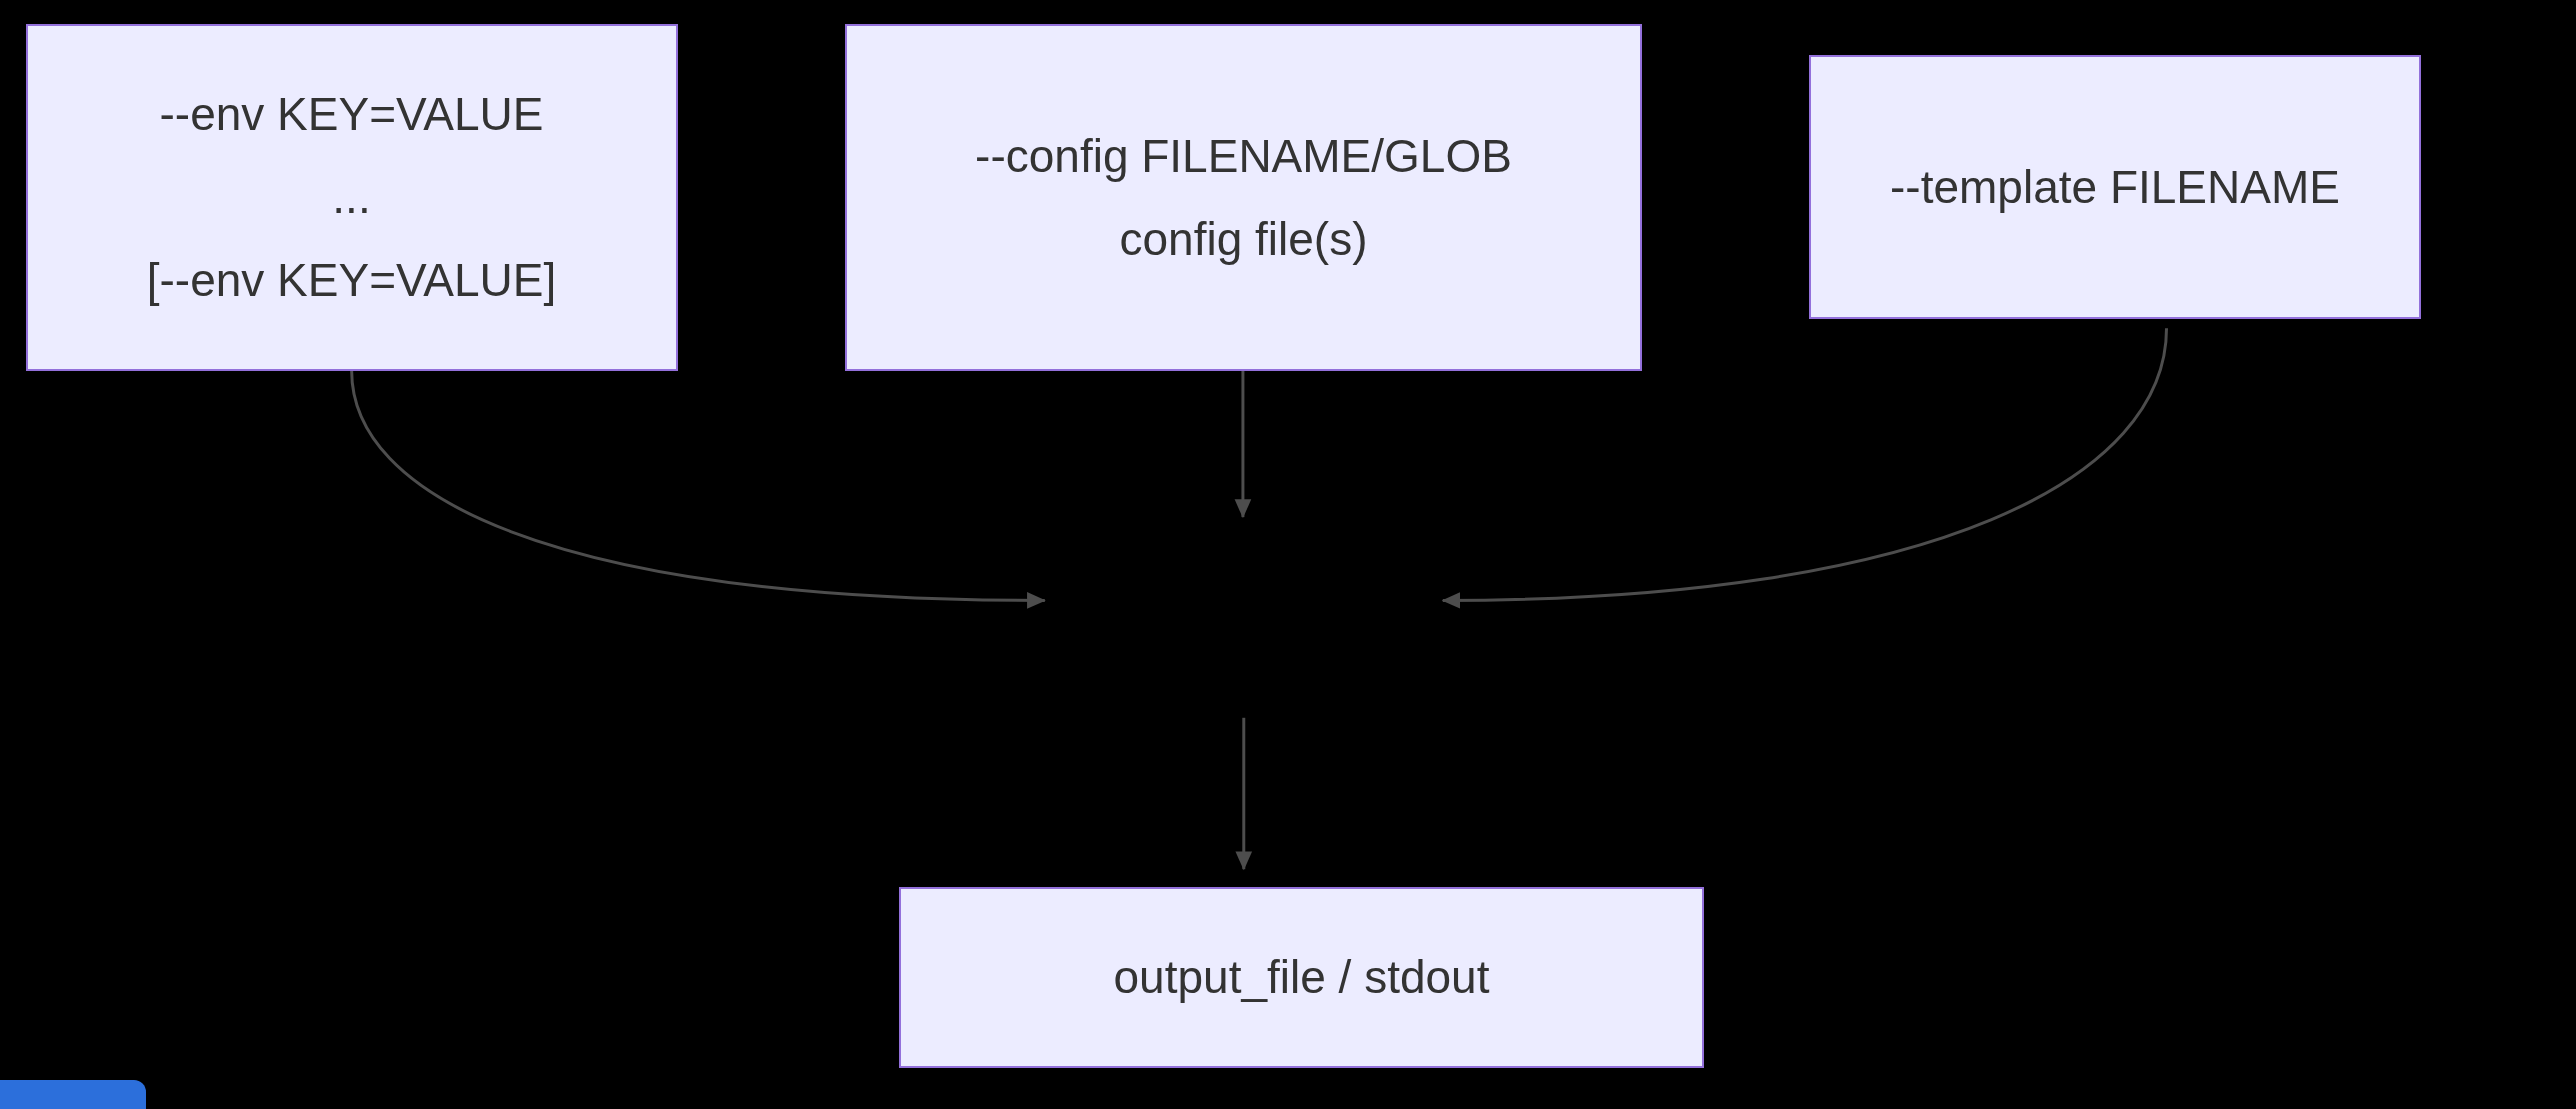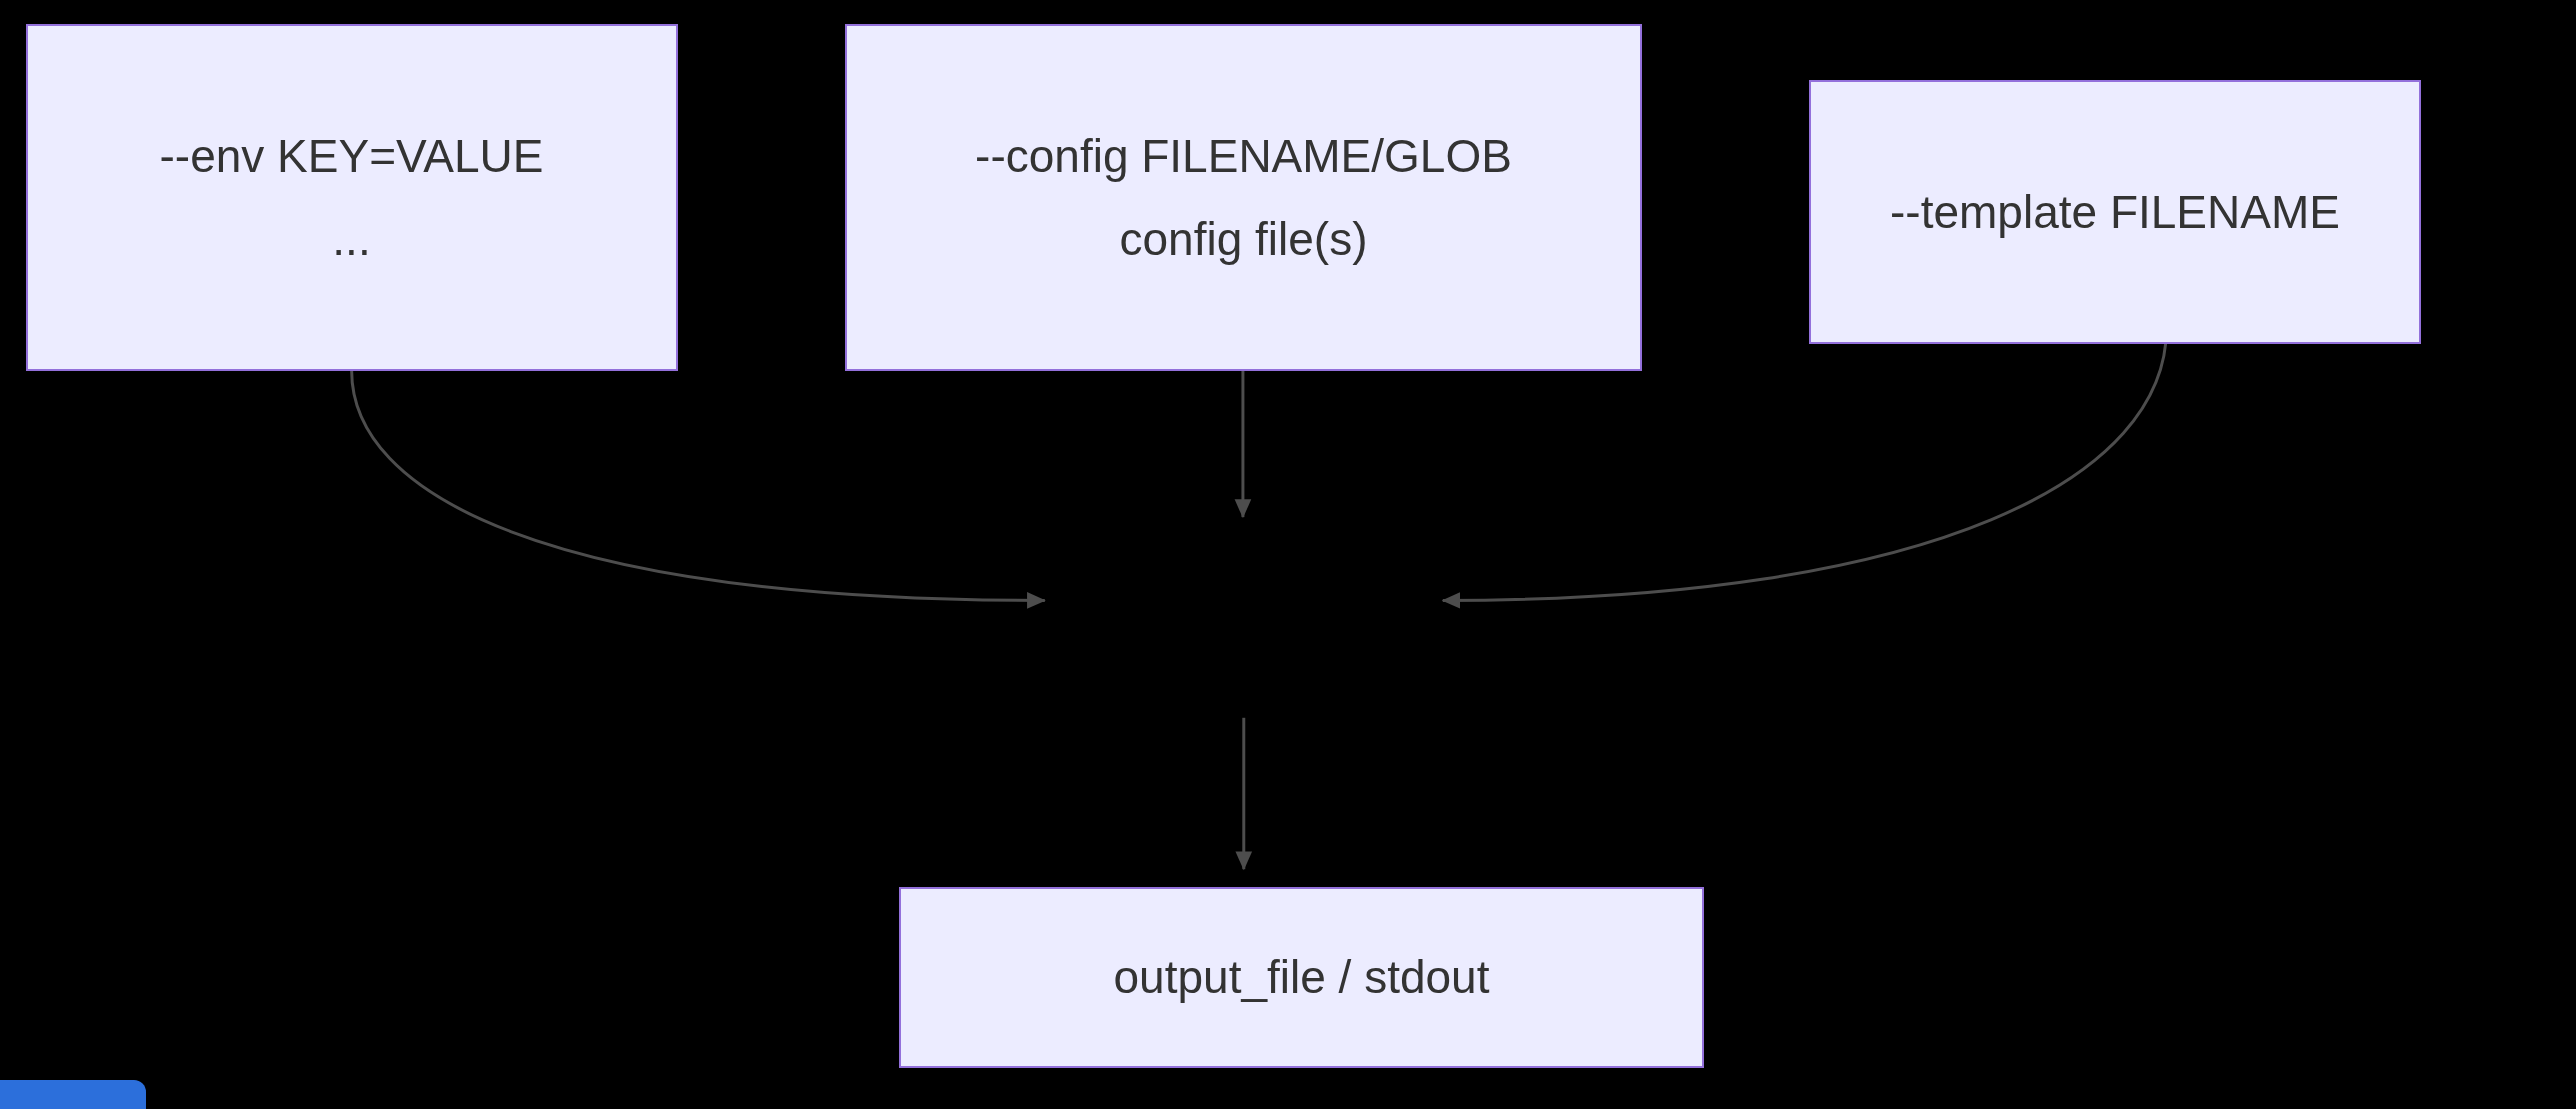--- a/index.html
+++ b/index.html
@@ -69,28 +69,29 @@
     </defs>
     <path class="edge" d="M 413 436 C 413 580, 640 706, 1228 706" marker-end="url(#arrowhead)"></path>
     <path class="edge" d="M 1461 436 L 1461 608" marker-end="url(#arrowhead)"></path>
     <path class="edge" d="M 2547 386 C 2547 560, 2280 706, 1696 706" marker-end="url(#arrowhead)"></path>
     <path class="edge" d="M 1462 844 L 1462 1022" marker-end="url(#arrowhead)"></path>
   </svg>
 
   <div class="node" style="left:25.5px; top:24px; width:652px; height:347px;">
     <span>--env KEY=VALUE</span>
     <span>...</span>
+    <span>[--env KEY=VALUE]</span>
   </div>
 
   <div class="node" style="left:845px; top:24px; width:797px; height:347px;text-align:center;">
     <span>--config FILENAME/GLOB</span>
     <span>config file(s)</span>
   </div>
 
-  <div class="node" style="left:1809px; top:80px; width:612px; height:264px;">
+  <div class="node" style="left:1809px; top:55px; width:612px; height:264px;">
     <span>--template FILENAME</span>
   </div>
 
 
   <div class="node" style="left:899px; top:887px; width:805px; height:181px;">
     <span>output_file / stdout</span>
   </div>
 
   <div class="corner-accent"></div>
 

